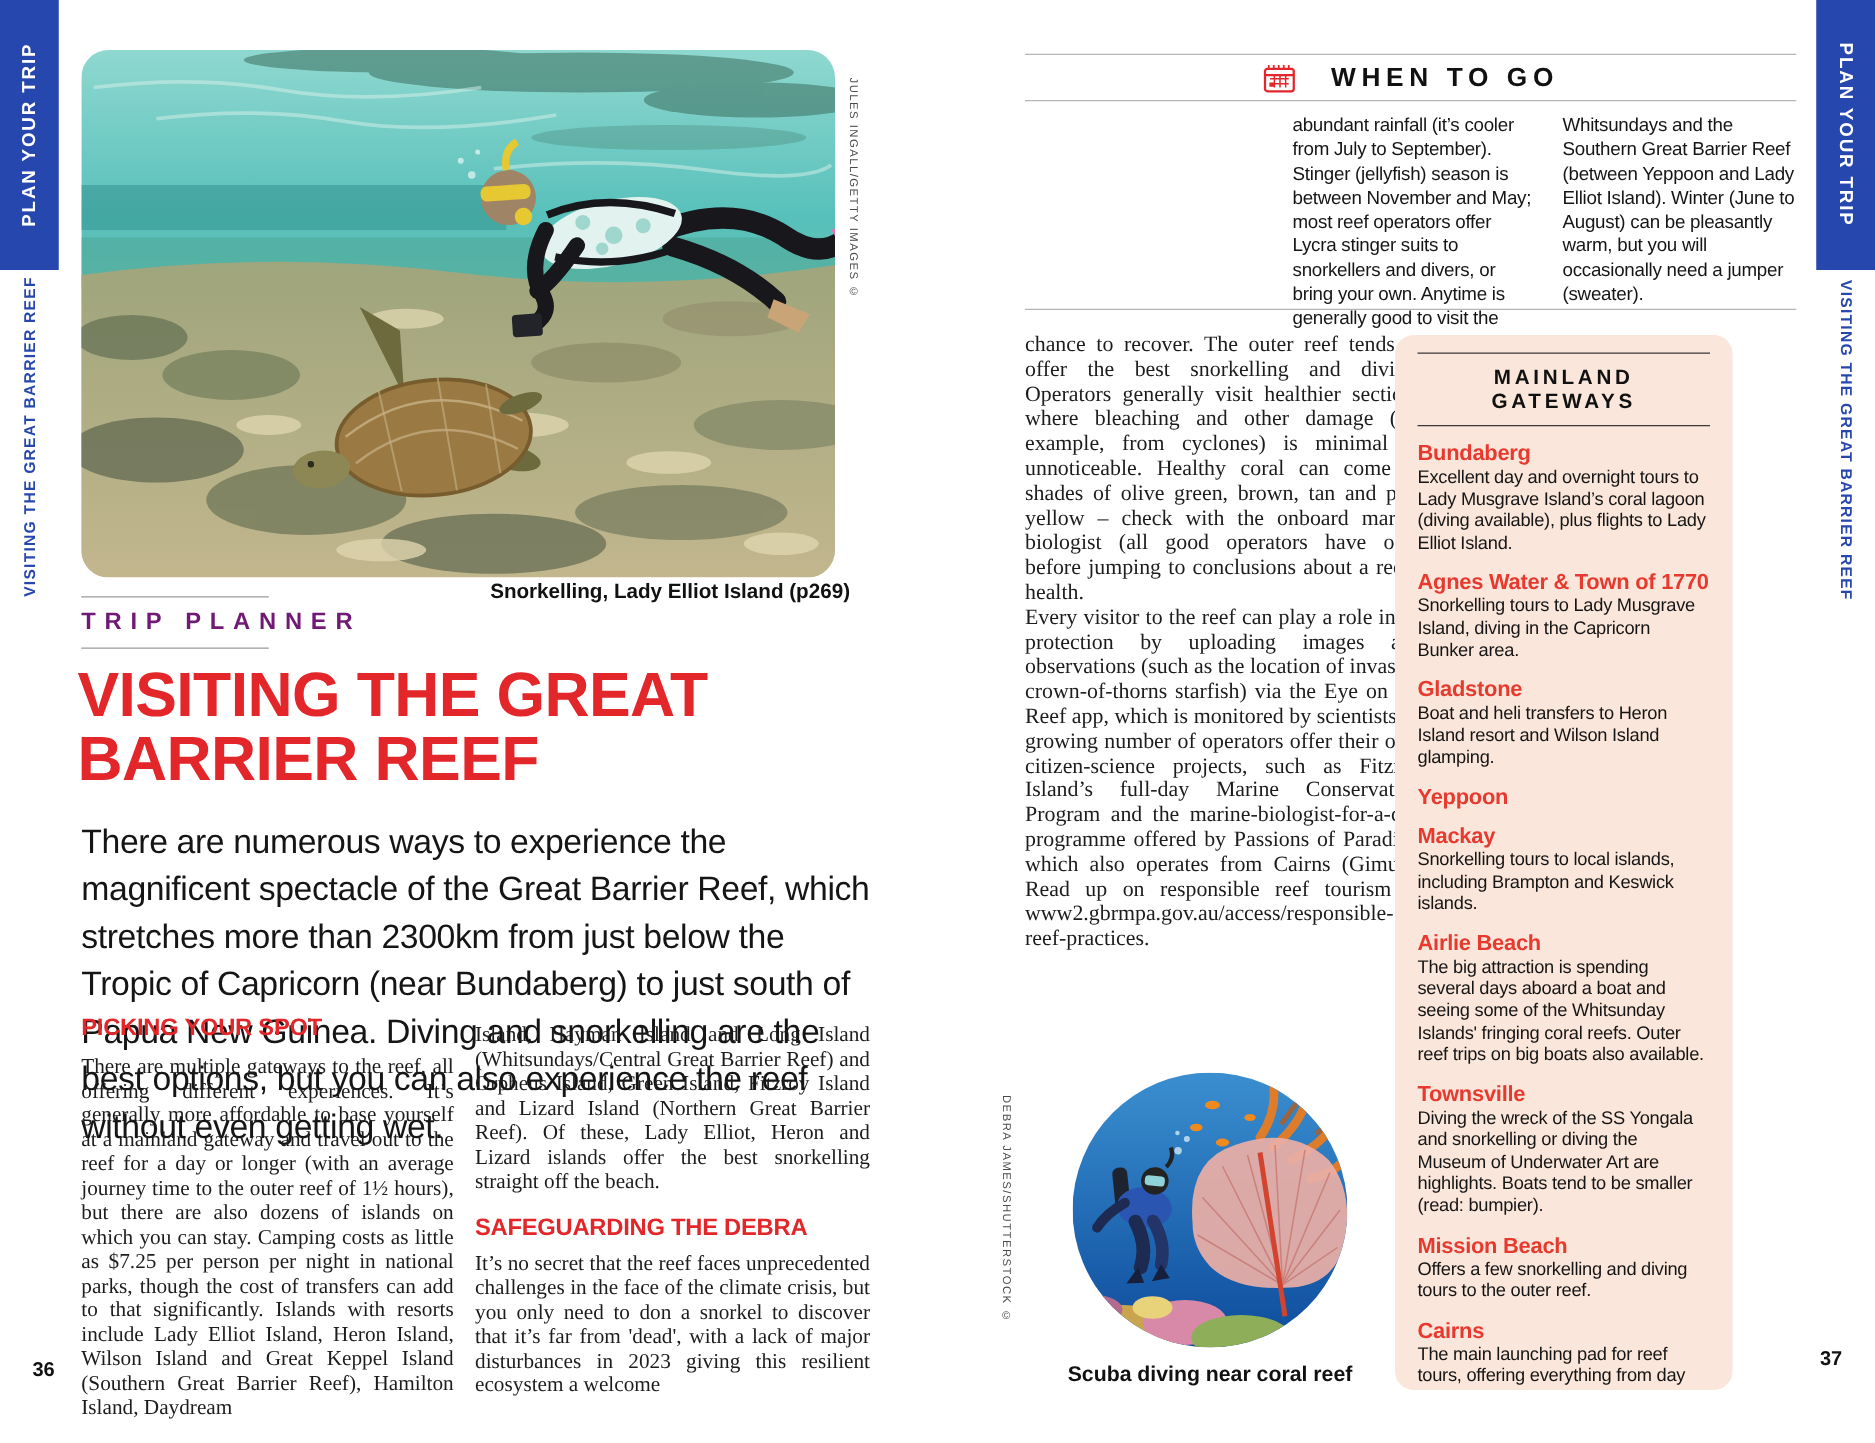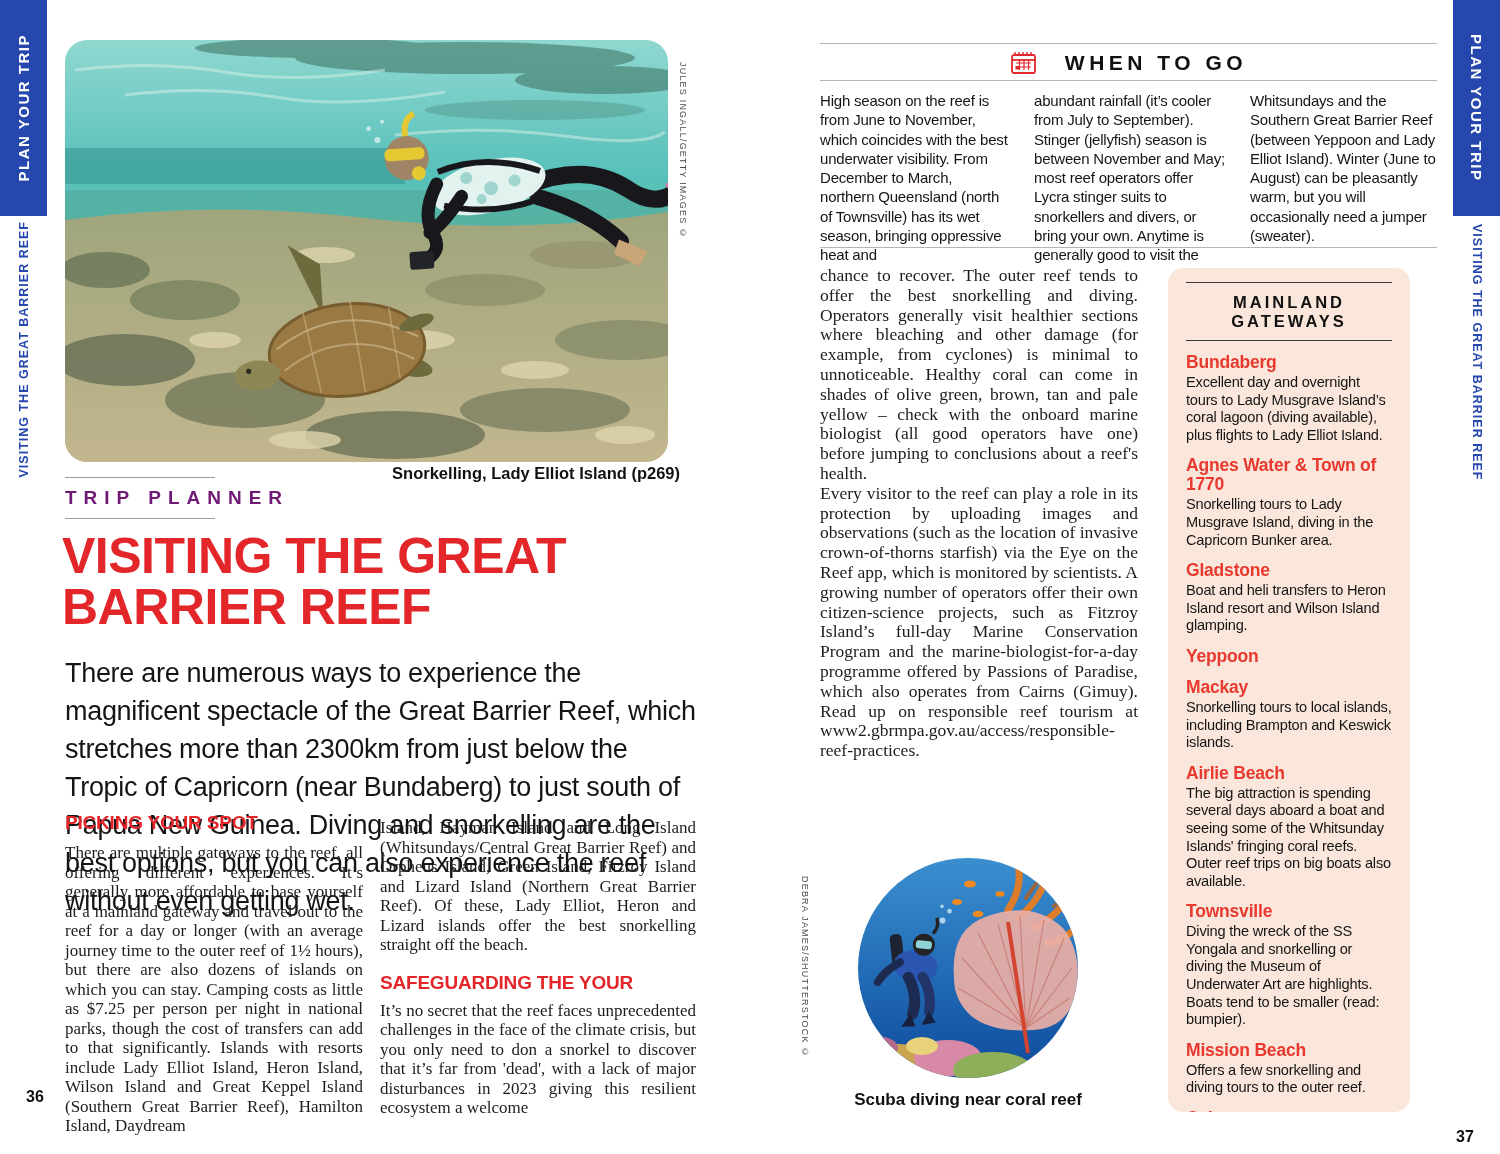--- a/index.html
+++ b/index.html
@@ -46,21 +46,21 @@
   
   .rbody { position:absolute; left:820px; top:266px; width:318px; }
   .rbody p { font-family:"Liberation Serif","DejaVu Serif",serif; font-size:17.5px; line-height:19.8px; text-align:justify; color:#1c1c1c; }
 
   
   .circle-photo { position:absolute; left:858px; top:858px; width:220px; height:220px; border-radius:50%; overflow:hidden; }
   .circle-credit { left:800px; top:876px; }
   .circle-caption { position:absolute; left:818px; top:1090px; width:300px; text-align:center; font-weight:bold; font-size:17px; color:#111; }
 
   
-  .panel { position:absolute; left:1168px; top:268px; width:242px; height:844px; background:#fae6da; border-radius:15px; padding:14px 18px 14px 18px; overflow:hidden; }
+  .panel { position:absolute; left:1116px; top:268px; width:270px; height:844px; background:#fae6da; border-radius:15px; padding:14px 18px 14px 18px; overflow:hidden; }
   .panel-head { border-top:1.5px solid #3a3a3a; border-bottom:1.5px solid #3a3a3a; padding:10px 0 9px 0; text-align:center; font-size:16.5px; font-weight:bold; letter-spacing:3px; color:#111; }
   .gw-name { color:#e8392f; font-weight:bold; font-size:17.5px; line-height:19px; margin-top:12px; margin-bottom:2px; letter-spacing:-0.2px; }
   .gw-desc { font-size:14.6px; line-height:17.6px; letter-spacing:-0.2px; color:#151515; }
   .gw-first { margin-top:12px; }
 </style>
 </head>
 <body>
 
 <div class="spread">
 
@@ -183,42 +183,41 @@
   </div>
 
   <div class="intro">There are numerous ways to experience the magnificent spectacle of the Great Barrier Reef, which stretches more than 2300km from just below the Tropic of Capricorn (near Bundaberg) to just south of Papua New Guinea. Diving and snorkelling are the best options, but you can also experience the reef without even getting wet.</div>
 
   <div class="colA">
     <span class="red-head">PICKING YOUR SPOT</span>
     <div class="serif">There are multiple gateways to the reef, all offering different experiences. It’s generally more affordable to base yourself at a mainland gateway and travel out to the reef for a day or longer (with an average journey time to the outer reef of 1½ hours), but there are also dozens of islands on which you can stay. Camping costs as little as $7.25 per person per night in national parks, though the cost of transfers can add to that significantly. Islands with resorts include Lady Elliot Island, Heron Island, Wilson Island and Great Keppel Island (Southern Great Barrier Reef), Hamilton Island, Daydream</div>
   </div>
   <div class="colB">
     <div class="serif">Island, Hayman Island and Long Island (Whitsundays/Central Great Barrier Reef) and Orpheus Island, Green Island, Fitzroy Island and Lizard Island (Northern Great Barrier Reef). Of these, Lady Elliot, Heron and Lizard islands offer the best snorkelling straight off the beach.</div>
-    <span class="red-head">SAFEGUARDING THE YOUR</span>
+    <span class="red-head">SAFEGUARDING THE DEBRA</span>
     <div class="serif">It’s no secret that the reef faces unprecedented challenges in the face of the climate crisis, but you only need to don a snorkel to discover that it’s far from 'dead', with a lack of major disturbances in 2023 giving this resilient ecosystem a welcome</div>
   </div>
 
   <div class="pagenum" style="left:26px;top:1088px;">36</div>
-  <div class="pagenum" style="left:1456px;top:1128px;">37</div>
+  <div class="pagenum" style="left:1456px;top:1079px;">37</div>
 
   <div class="wtg-rule" style="left:820px;top:43px;width:617px;"></div>
   <div class="wtg-header">
     <svg width="27" height="27" viewBox="0 0 27 27">
       <g stroke="#e2262a" stroke-width="1.8" fill="none">
         <rect x="2" y="6" width="23" height="18" rx="2"></rect>
         <path d="M2 11 H 25"></path>
         <path d="M5 3 V 6 M9 3 V 6 M13 3 V 6 M17 3 V 6 M21 3 V 6" stroke-width="1.4"></path>
         <path d="M6 14 H 21 M6 18 H 21 M9.5 11.5 V 21 M14 11.5 V 21 M18.5 11.5 V 21" stroke-width="1.2"></path>
         <rect x="5.5" y="17" width="4" height="3.4" fill="#e2262a" stroke="none"></rect>
       </g>
     </svg>
     <span class="wtg-title">WHEN TO GO</span>
   </div>
   <div class="wtg-rule" style="left:820px;top:80px;width:617px;"></div>
-  <div class="wtg-col" style="left:820px;width:188px;">High season on the reef is from June to November, which coincides with the best underwater visibility. From December to March, northern Queensland (north of Townsville) has its wet season, bringing oppressive heat and</div>
   <div class="wtg-col" style="left:1034px;width:194px;">abundant rainfall (it’s cooler from July to September). Stinger (jellyfish) season is between November and May; most reef operators offer Lycra stinger suits to snorkellers and divers, or bring your own. Anytime is generally good to visit the</div>
   <div class="wtg-col" style="left:1250px;width:188px;">Whitsundays and the Southern Great Barrier Reef (between Yeppoon and Lady Elliot Island). Winter (June to August) can be pleasantly warm, but you will occasionally need a jumper (sweater).</div>
   <div class="wtg-rule" style="left:820px;top:247px;width:617px;"></div>
 
   <div class="rbody">
     <p>chance to recover. The outer reef tends to offer the best snorkelling and diving. Operators generally visit healthier sections where bleaching and other damage (for example, from cyclones) is minimal to unnoticeable. Healthy coral can come in shades of olive green, brown, tan and pale yellow – check with the onboard marine biologist (all good operators have one) before jumping to conclusions about a reef's health.</p>
     <p>Every visitor to the reef can play a role in its protection by uploading images and observations (such as the location of invasive crown-of-thorns starfish) via the Eye on the Reef app, which is monitored by scientists. A growing number of operators offer their own citizen-science projects, such as Fitzroy Island’s full-day Marine Conservation Program and the marine-biologist-for-a-day programme offered by Passions of Paradise, which also operates from Cairns (Gimuy). Read up on responsible reef tourism at www2.gbrmpa.gov.au/access/responsible-reef-practices.</p>
   </div>
 
   <div class="credit circle-credit">DEBRA JAMES/SHUTTERSTOCK ©</div>

